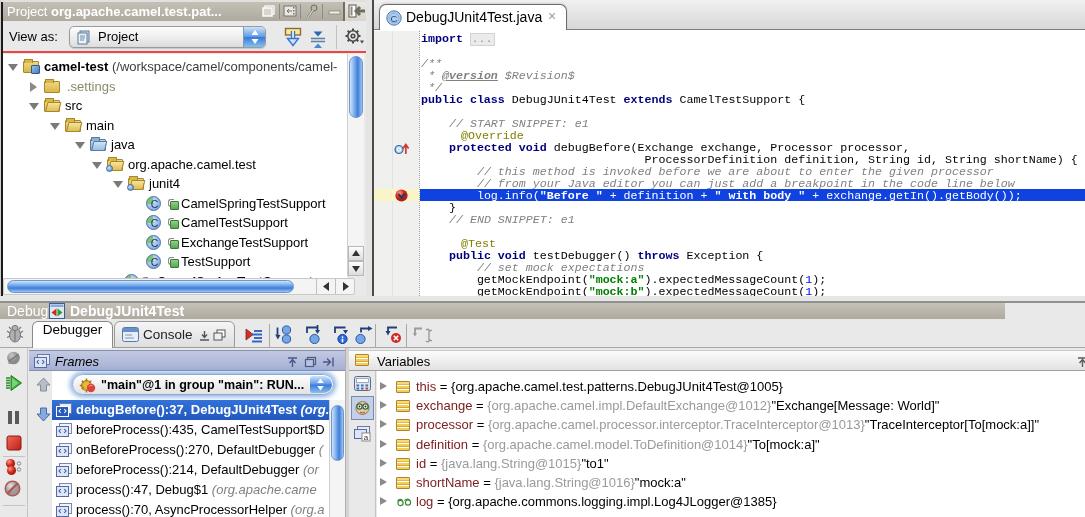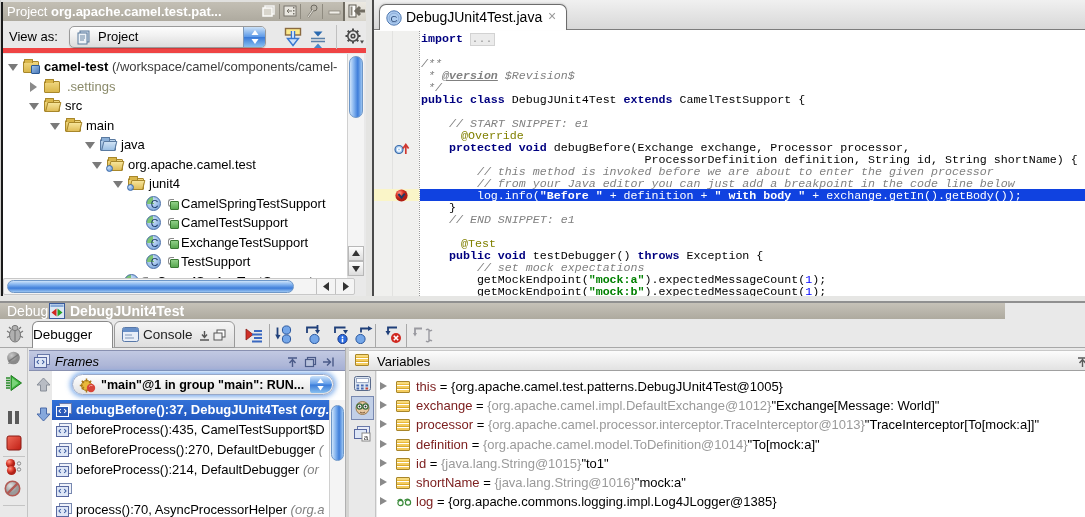--- a/index.html
+++ b/index.html
@@ -62,21 +62,21 @@
       <span class="abs" style="left:340px;top:0px;width:2px;height:19px;background:#716d63;"></span>
       <span class="abs" style="left:342px;top:0;width:24px;height:19px;background:linear-gradient(#ece9e2,#d8d5cc);">
         <svg width="24" height="19">
             <rect x="4" y="3" width="7" height="12" fill="#fdfdfb" stroke="#5a564c"></rect>
             <rect x="5.5" y="4.5" width="2" height="9" fill="#8c887e"></rect>
             <path d="M20 9 L12 9 M15 5 L11 9 L15 13" stroke="#716d63" stroke-width="3" fill="none"></path>
           </svg>
       </span>
     </div>
 
-    <div class="abs" style="left:3px;top:21px;width:363px;height:32px;background:#e9e9e9;border-bottom:5px solid #ef4444;">
+    <div class="abs" style="left:3px;top:21px;width:363px;height:32px;background:#e9e9e9;border-bottom:2px solid #ef4444;">
       <span class="abs" style="left:6px;top:8px;font-size:13px;color:#000;">View as:</span>
 
       <span class="abs" style="left:66px;top:5px;width:197px;height:22px;border:1px solid #9a9a9a;border-radius:5px;background:linear-gradient(#fdfdfd,#f0f0f0 45%,#dcdcdc);box-shadow:0 1px 1px rgba(0,0,0,.15);">
         <svg class="abs" style="left:6px;top:3px;" width="16" height="15">
             <rect x="4" y="1" width="9" height="11" fill="#cfdbEA" stroke="#5b7a9b"></rect>
             <rect x="2" y="3" width="9" height="11" fill="#eef3f8" stroke="#5b7a9b"></rect>
             <path d="M4 6 h5 M4 8 h5 M4 10 h4" stroke="#6b87a5" stroke-width="1"></path>
           </svg>
         <span class="abs" style="left:28px;top:2px;font-size:13px;color:#000;">Project</span>
         <span class="abs" style="right:0;top:0;width:22px;height:20px;border-radius:0 4px 4px 0;background:linear-gradient(#cce2f8,#5f9be8 48%,#3a7ad8 52%,#88c0f0);border-left:1px solid #7e98b8;">
@@ -128,21 +128,21 @@
       <div class="abs" style="left:0;top:42px;width:344px;height:20px;">
           <span class="tri-open" style="position:absolute;left:26px;top:7px;"></span>
           <span class="icn fold-open" style="left:41px;top:3px;"></span>
           <span style="position:absolute;left:62px;top:2px;">src</span>
         </div>
       <div class="abs" style="left:0;top:61.5px;width:344px;height:20px;">
           <span class="tri-open" style="position:absolute;left:47px;top:7px;"></span>
           <span class="icn fold-open" style="left:62px;top:3px;"></span>
           <span style="position:absolute;left:83px;top:2px;">main</span>
         </div>
-      <div class="abs" style="left:14px;top:81px;width:344px;height:20px;">
+      <div class="abs" style="left:4px;top:81px;width:344px;height:20px;">
           <span class="tri-open" style="position:absolute;left:68px;top:7px;"></span>
           <span class="icn fold-java" style="left:83px;top:3px;"></span>
           <span style="position:absolute;left:104px;top:2px;">java</span>
         </div>
       <div class="abs" style="left:0;top:100.5px;width:344px;height:20px;">
           <span class="tri-open" style="position:absolute;left:89px;top:7px;"></span>
           <span class="icn fold-pkg" style="left:104px;top:3px;">
             <span class="ball"></span>
           </span>
           <span style="position:absolute;left:125px;top:2px;">org.apache.camel.test</span>
@@ -290,21 +290,21 @@
         </svg>
       <span style="position:absolute;left:70px;top:0;font-weight:bold;">DebugJUnit4Test</span>
     </div>
 
     <div class="abs" style="left:0;top:23px;width:1085px;height:29px;background:#e9e9e9;border-bottom:1px solid #a8a8a8;">
       <svg class="abs" style="left:5px;top:4px;" width="20" height="21">
           <ellipse cx="10" cy="12" rx="5.5" ry="7" fill="#b0b0b0" stroke="#787878"></ellipse>
           <ellipse cx="10" cy="5" rx="3" ry="2.6" fill="#b0b0b0" stroke="#787878"></ellipse>
           <path d="M10 7 V18 M5 10 L2 8 M5 13 L2 14.5 M15 10 L18 8 M15 13 L18 14.5 M6 6 L4 4 M14 6 L16 4" stroke="#787878" stroke-width="1.2" fill="none"></path>
         </svg>
-      <div class="abs" style="left:32px;top:2px;width:81px;height:27px;background:#fff;border:1px solid #8a8a8a;border-bottom:none;border-radius:6px 6px 0 0;font-size:13.5px;color:#000;padding-top:5px;">Debugger</div>
+      <div class="abs" style="left:32px;top:2px;width:81px;height:27px;background:#fff;border:1px solid #8a8a8a;border-bottom:none;border-radius:6px 6px 0 0;text-align:center;font-size:13.5px;color:#000;">Debugger</div>
       <div class="abs" style="left:114px;top:2px;width:121px;height:27px;background:linear-gradient(#f5f5f5,#dedede);border:1px solid #9a9a9a;border-radius:6px 6px 0 0;font-size:13.5px;color:#222;">
         <svg class="abs" style="left:7px;top:5px;" width="17" height="15">
             <rect x="0.5" y="0.5" width="16" height="14" rx="2" fill="#e8eef8" stroke="#5878a8"></rect>
             <rect x="1" y="1" width="15" height="4" fill="#6890c8"></rect>
             <path d="M3 8 h7 M3 11 h9" stroke="#8098b8" stroke-width="1.2"></path>
           </svg>
         <span style="position:absolute;left:28px;top:5px;">Console</span>
         <svg class="abs" style="left:83px;top:7px;" width="13" height="13">
             <path d="M2 11 h9 M6.5 2 v6 M4 5.5 L6.5 8.5 L9 5.5" stroke="#555" stroke-width="1.4" fill="none"></path>
           </svg>
@@ -493,20 +493,21 @@
               <path d="M4.8 6 L3 8 L4.8 10 M8.2 6 L10 8 L8.2 10" stroke="#3a5aa0" stroke-width="1.1" fill="none"></path>
             </svg>
             <span class="ft">beforeProcess():214, DefaultDebugger <i class="pkg">(or</i></span>
           </div>
         <div class="abs fr" style="left:0;top:109px;">
             <svg class="fsvg" width="16" height="15">
               <rect x="3.5" y="0.5" width="12" height="10" fill="#eef2fa" stroke="#7888b0"></rect>
               <rect x="0.5" y="3.5" width="12" height="10" fill="#dde6f6" stroke="#5868a0"></rect>
               <path d="M4.8 6 L3 8 L4.8 10 M8.2 6 L10 8 L8.2 10" stroke="#3a5aa0" stroke-width="1.1" fill="none"></path>
             </svg>
+            <span class="ft">process():47, Debug$1 <i class="pkg">(org.apache.came</i></span>
           </div>
         <div class="abs fr" style="left:0;top:129px;">
             <svg class="fsvg" width="16" height="15">
               <rect x="3.5" y="0.5" width="12" height="10" fill="#eef2fa" stroke="#7888b0"></rect>
               <rect x="0.5" y="3.5" width="12" height="10" fill="#dde6f6" stroke="#5868a0"></rect>
               <path d="M4.8 6 L3 8 L4.8 10 M8.2 6 L10 8 L8.2 10" stroke="#3a5aa0" stroke-width="1.1" fill="none"></path>
             </svg>
             <span class="ft">process():70, AsyncProcessorHelper <i class="pkg">(org.a</i></span>
           </div>
 

